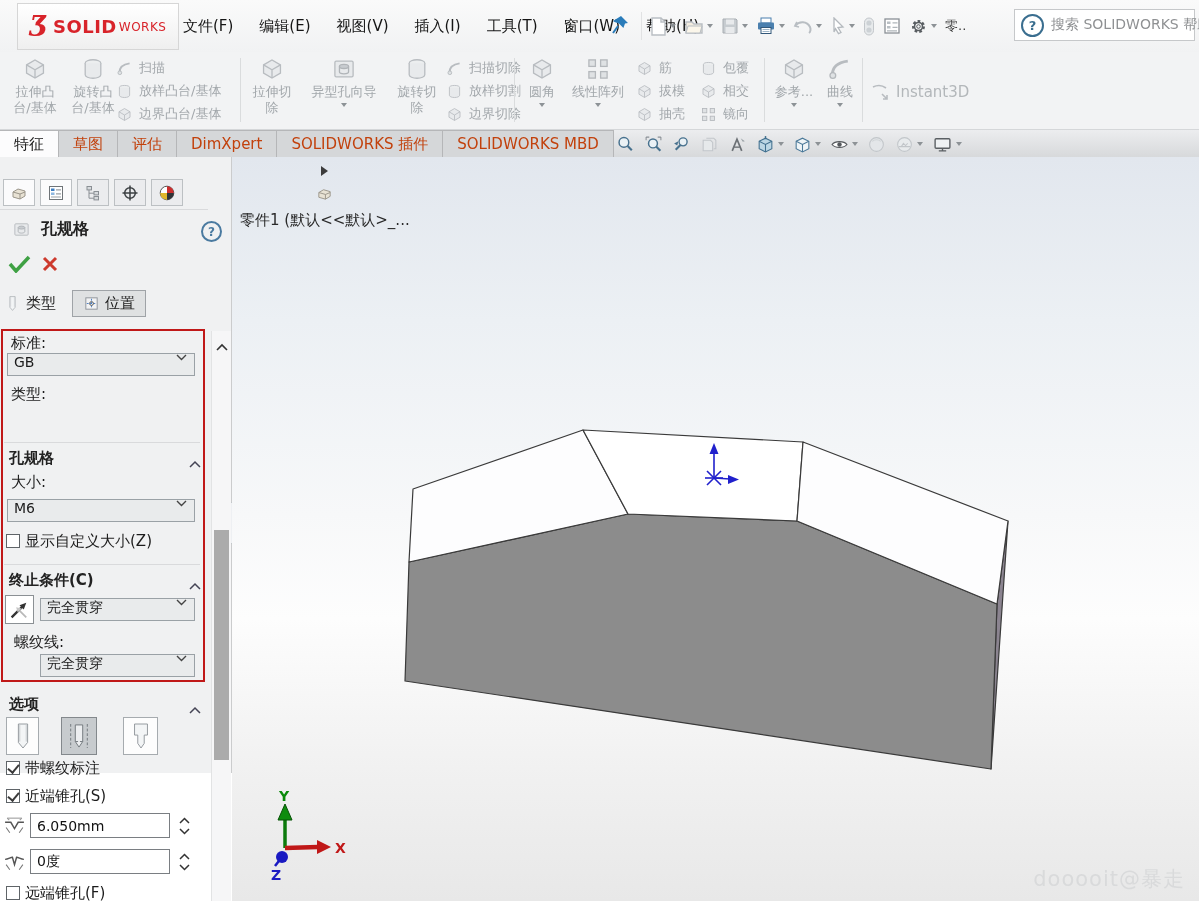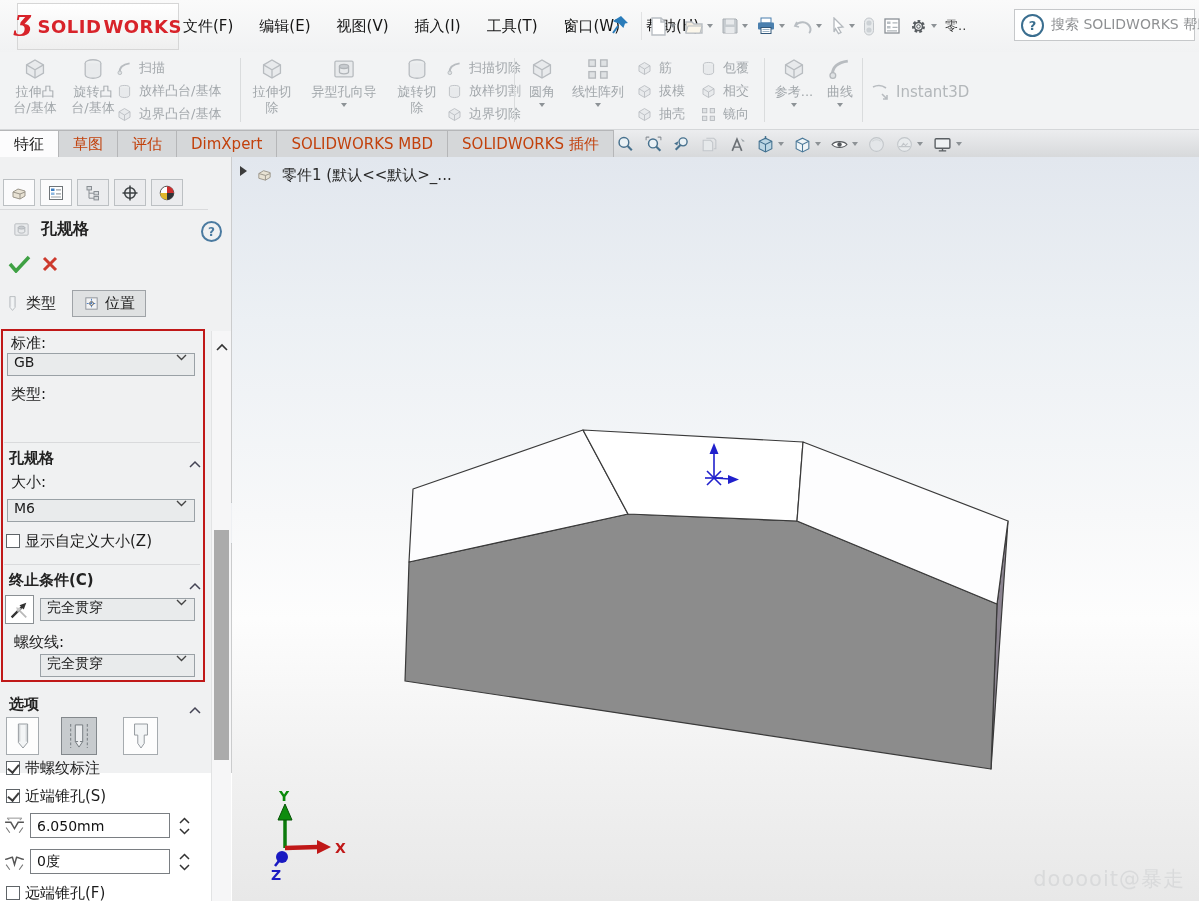--- a/index.html
+++ b/index.html
@@ -7,21 +7,21 @@
        font-family:"DejaVu Sans","Liberation Sans",sans-serif;color:#1c1c1c;
        -webkit-font-smoothing:antialiased;}
   .abs{position:absolute;}
   
   #menubar{position:absolute;left:0;top:0;width:1199px;height:52px;
            background:linear-gradient(#fafafa,#f1f2f3);border-bottom:1px solid #e2e3e4;}
   #logo{position:absolute;left:17px;top:3px;width:160px;height:45px;background:linear-gradient(#ffffff,#efefef);
         border:1px solid #d6d6d6;display:flex;align-items:center;justify-content:center;gap:2px;}
   #logo .g{font-size:28px;font-weight:800;font-style:italic;color:#d8232a;margin-right:3px;font-family:"DejaVu Serif","Liberation Serif",serif;}
   #logo .b1{font-size:18px;font-weight:800;color:#d8232a;letter-spacing:.5px;text-align:center;}
-  #logo .b2{font-size:18px;font-weight:700;color:#d8232a;letter-spacing:.5px;}
+  #logo .b2{font-size:12px;font-weight:400;color:#d8232a;letter-spacing:.5px;}
   #menus{position:absolute;left:183px;top:0;height:52px;display:flex;align-items:center;gap:26px;font-size:15px;color:#151515;}
   #menus div{cursor:default;}
   .vsep{position:absolute;width:1px;background:#e1e2e3;}
   #qtb{position:absolute;left:650px;top:10px;height:32px;display:flex;align-items:center;gap:8px;}
   .qi{display:flex;align-items:center;gap:3px;}
   .tri{width:0;height:0;border-left:3.5px solid transparent;border-right:3.5px solid transparent;border-top:4px solid #8d9296;}
   .ovf{font-size:13px;color:#3c3c3c;}
   #searchbox{position:absolute;left:1014px;top:9px;width:181px;height:32px;background:#fff;border:1px solid #c6c8ca;
              display:flex;align-items:center;gap:7px;padding-left:6px;box-sizing:border-box;}
   #searchbox .qmark{width:19px;height:19px;border:2px solid #3a6e8f;border-radius:50%;color:#3a6e8f;font-size:13px;font-weight:bold;
@@ -69,21 +69,21 @@
   .optbtn.pressed{background:#c7cbce;border:1px solid #83888c;}
   #redrect{position:absolute;left:1px;top:172px;width:204px;height:353px;border:2px solid #c01818;box-sizing:border-box;pointer-events:none;}
   #pscroll{position:absolute;left:211px;top:174px;width:20px;height:570px;background:#f6f6f7;border-left:1px solid #e2e3e4;box-sizing:border-box;}
   #pthumb{position:absolute;left:2px;top:199px;width:15px;height:230px;background:#ababab;}
   #splitter{position:absolute;left:231px;top:345px;width:14px;height:42px;background:#eef0f3;border:1px solid #c3c7ca;border-left:none;
             border-radius:0 7px 7px 0;box-sizing:border-box;}
   #splitter .dot{position:absolute;left:3px;top:16px;width:6px;height:6px;border:1px solid #9aa2a8;border-radius:50%;background:#dfe3e6;}
   
   #viewport{position:absolute;left:232px;top:0;width:967px;height:744px;
             background:linear-gradient(180deg,#e2e7ee 0%,#ecf0f4 22%,#f7f8f9 48%,#fdfdfd 62%,#f1f1f1 82%,#e8e8e8 100%);}
-  #flytree{position:absolute;left:8px;top:9px;display:flex;align-items:flex-start;gap:9px;}
+  #flytree{position:absolute;left:8px;top:9px;display:flex;align-items:center;gap:9px;flex-direction:column;}
   #flytree .exp{width:0;height:0;border-top:5px solid transparent;border-bottom:5px solid transparent;border-left:7px solid #3c3c3c;}
   #flytree .tl{font-size:15px;color:#2a2a2a;white-space:nowrap;}
   #watermark{position:absolute;right:14px;bottom:8px;font-size:21px;color:#d9dadb;letter-spacing:1px;}
   .typetab{position:absolute;display:flex;align-items:center;gap:5px;font-size:15px;color:#1c1c1c;}
   .postab{position:absolute;background:#dfe1e2;border:1px solid #9fa3a7;display:flex;align-items:center;gap:5px;
           font-size:15px;color:#1c1c1c;padding:0 10px;height:27px;box-sizing:border-box;}
   .okx{position:absolute;}
 </style>
 </head>
 <body>
@@ -477,22 +477,22 @@
       <span>Instant3D</span>
   </div>
 </div>
 
 <div id="tabrow">
   <div id="tabs">
     <div class="dtab active">特征</div>
     <div class="dtab">草图</div>
     <div class="dtab">评估</div>
     <div class="dtab">DimXpert</div>
+    <div class="dtab">SOLIDWORKS 插件</div>
     <div class="dtab">SOLIDWORKS MBD</div>
-    <div class="dtab">SOLIDWORKS 插件</div>
   </div>
   <div id="headsup">
     <span class="hicon">
         <svg width="19" height="19">
           <use href="#s-mag"></use>
         </svg>
       </span>
     <span class="hicon">
         <svg width="19" height="19">
           <use href="#s-magd"></use>

